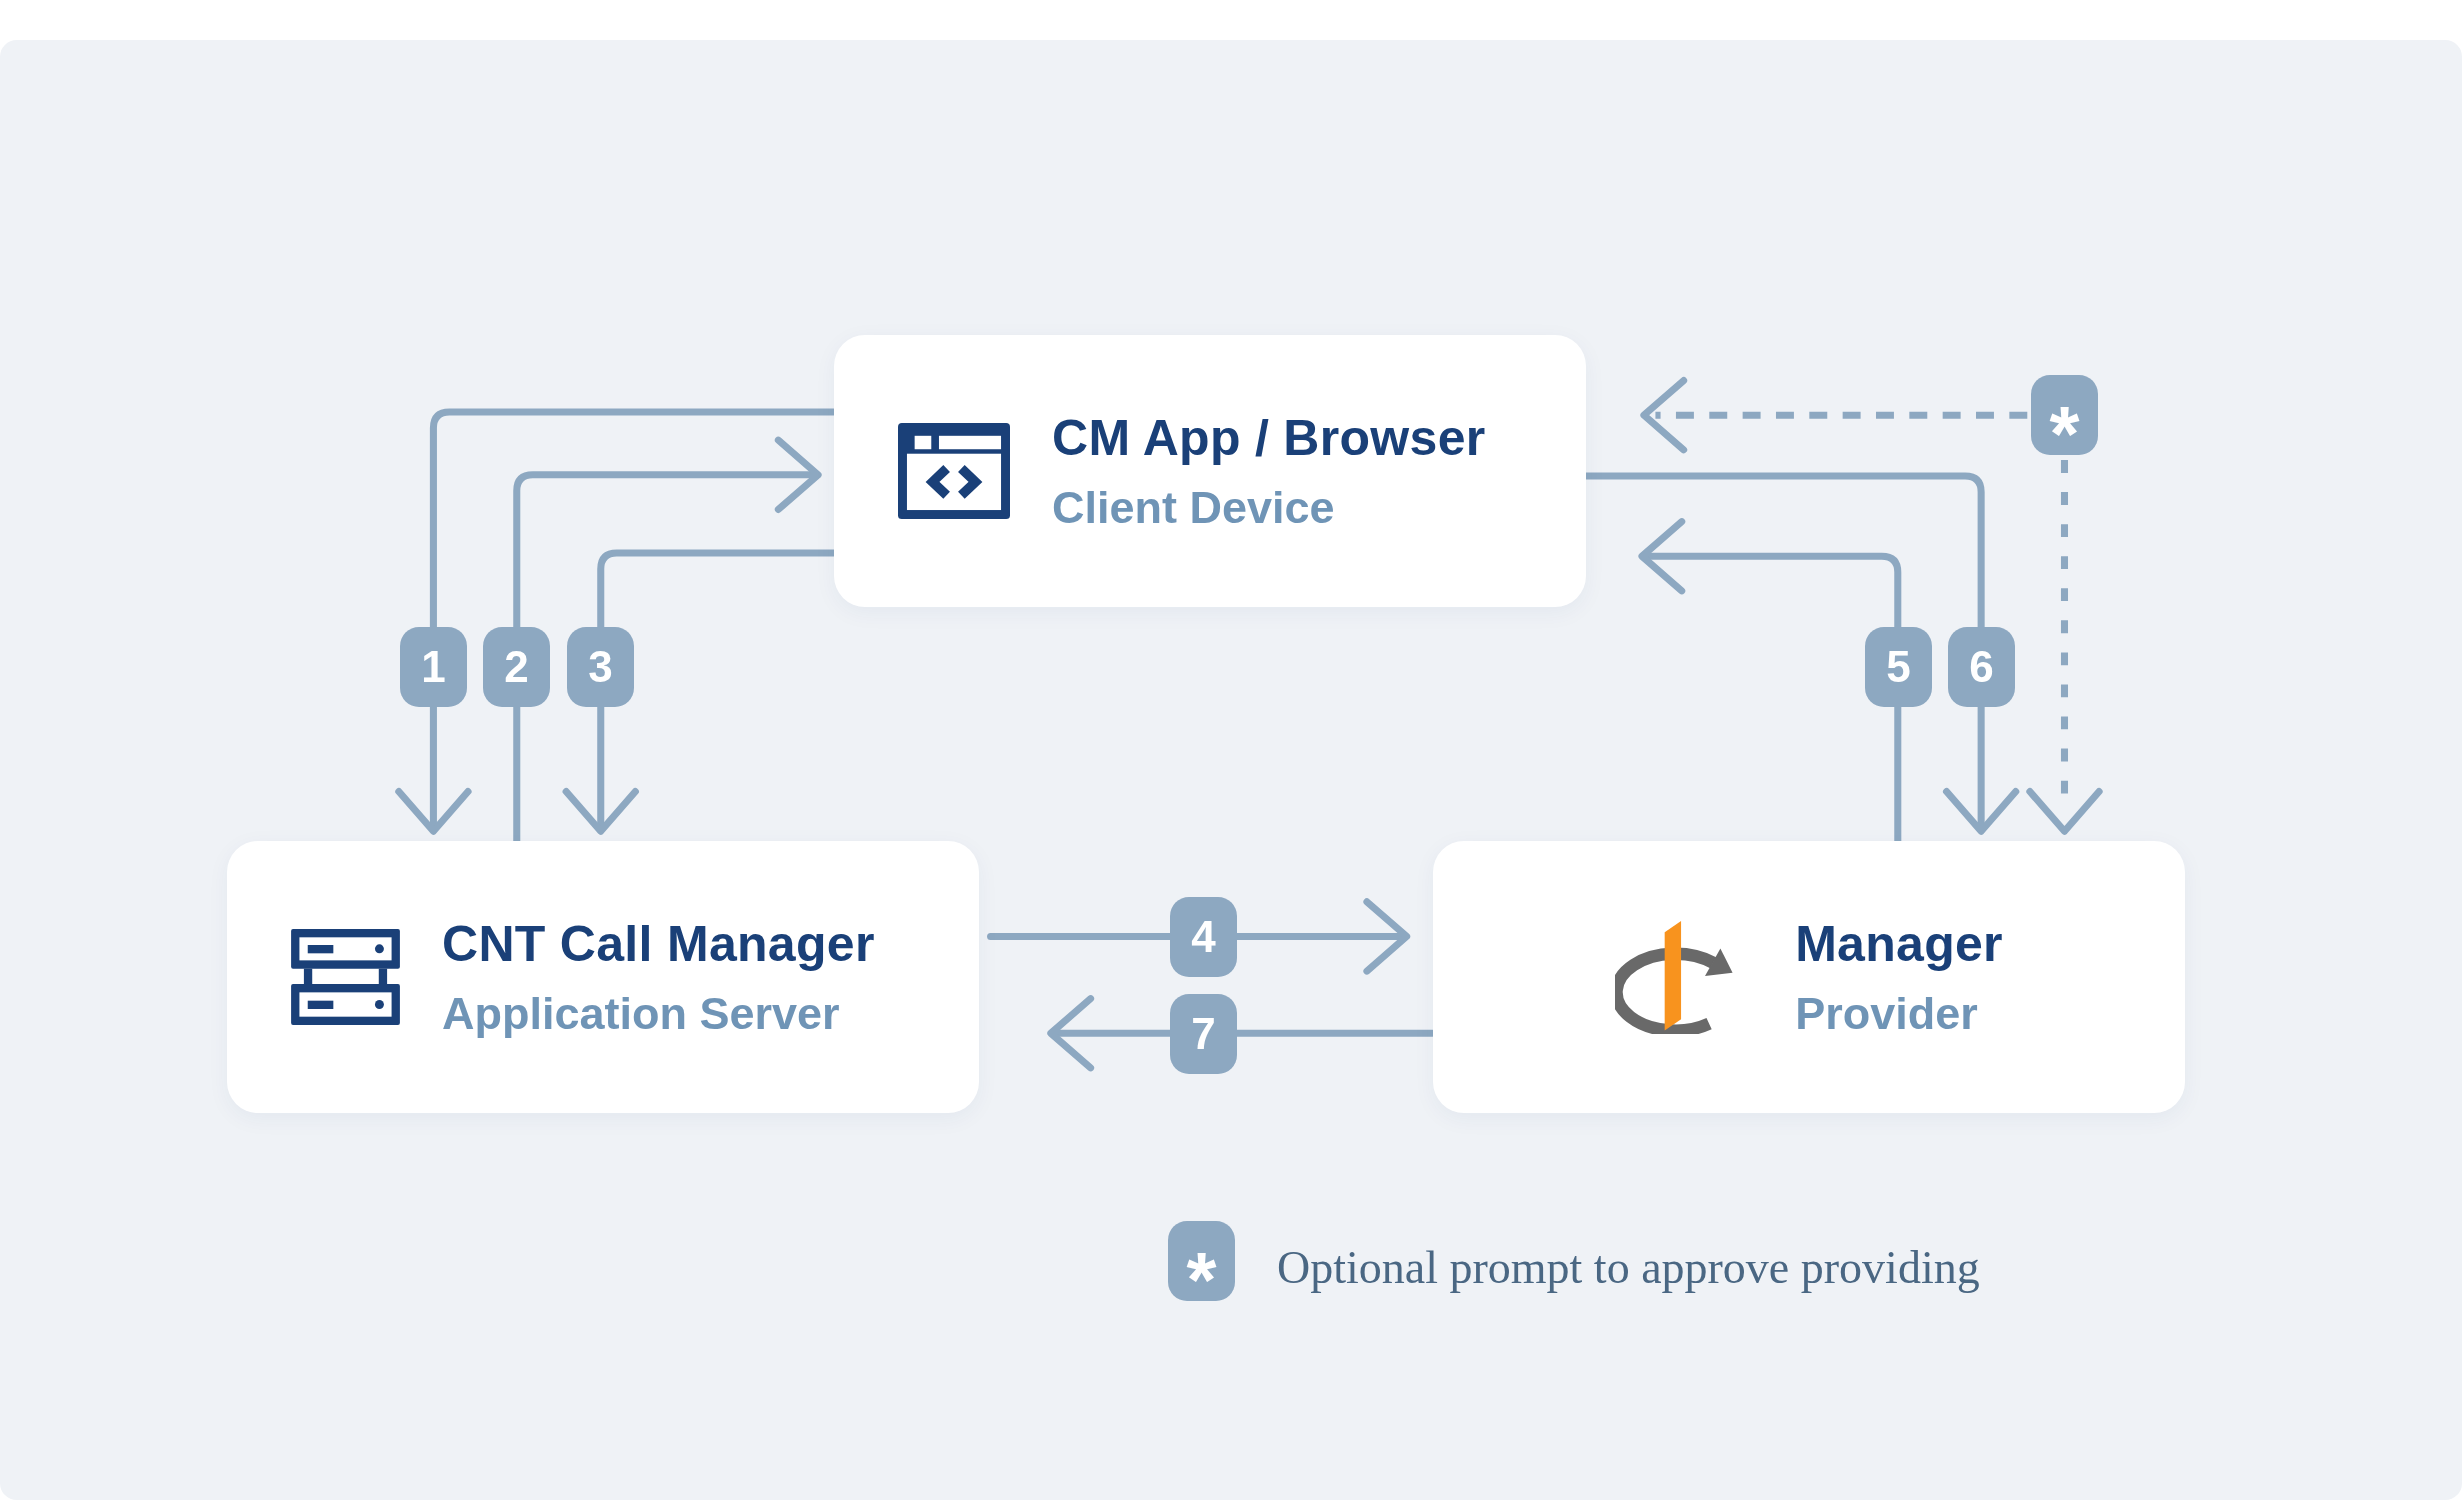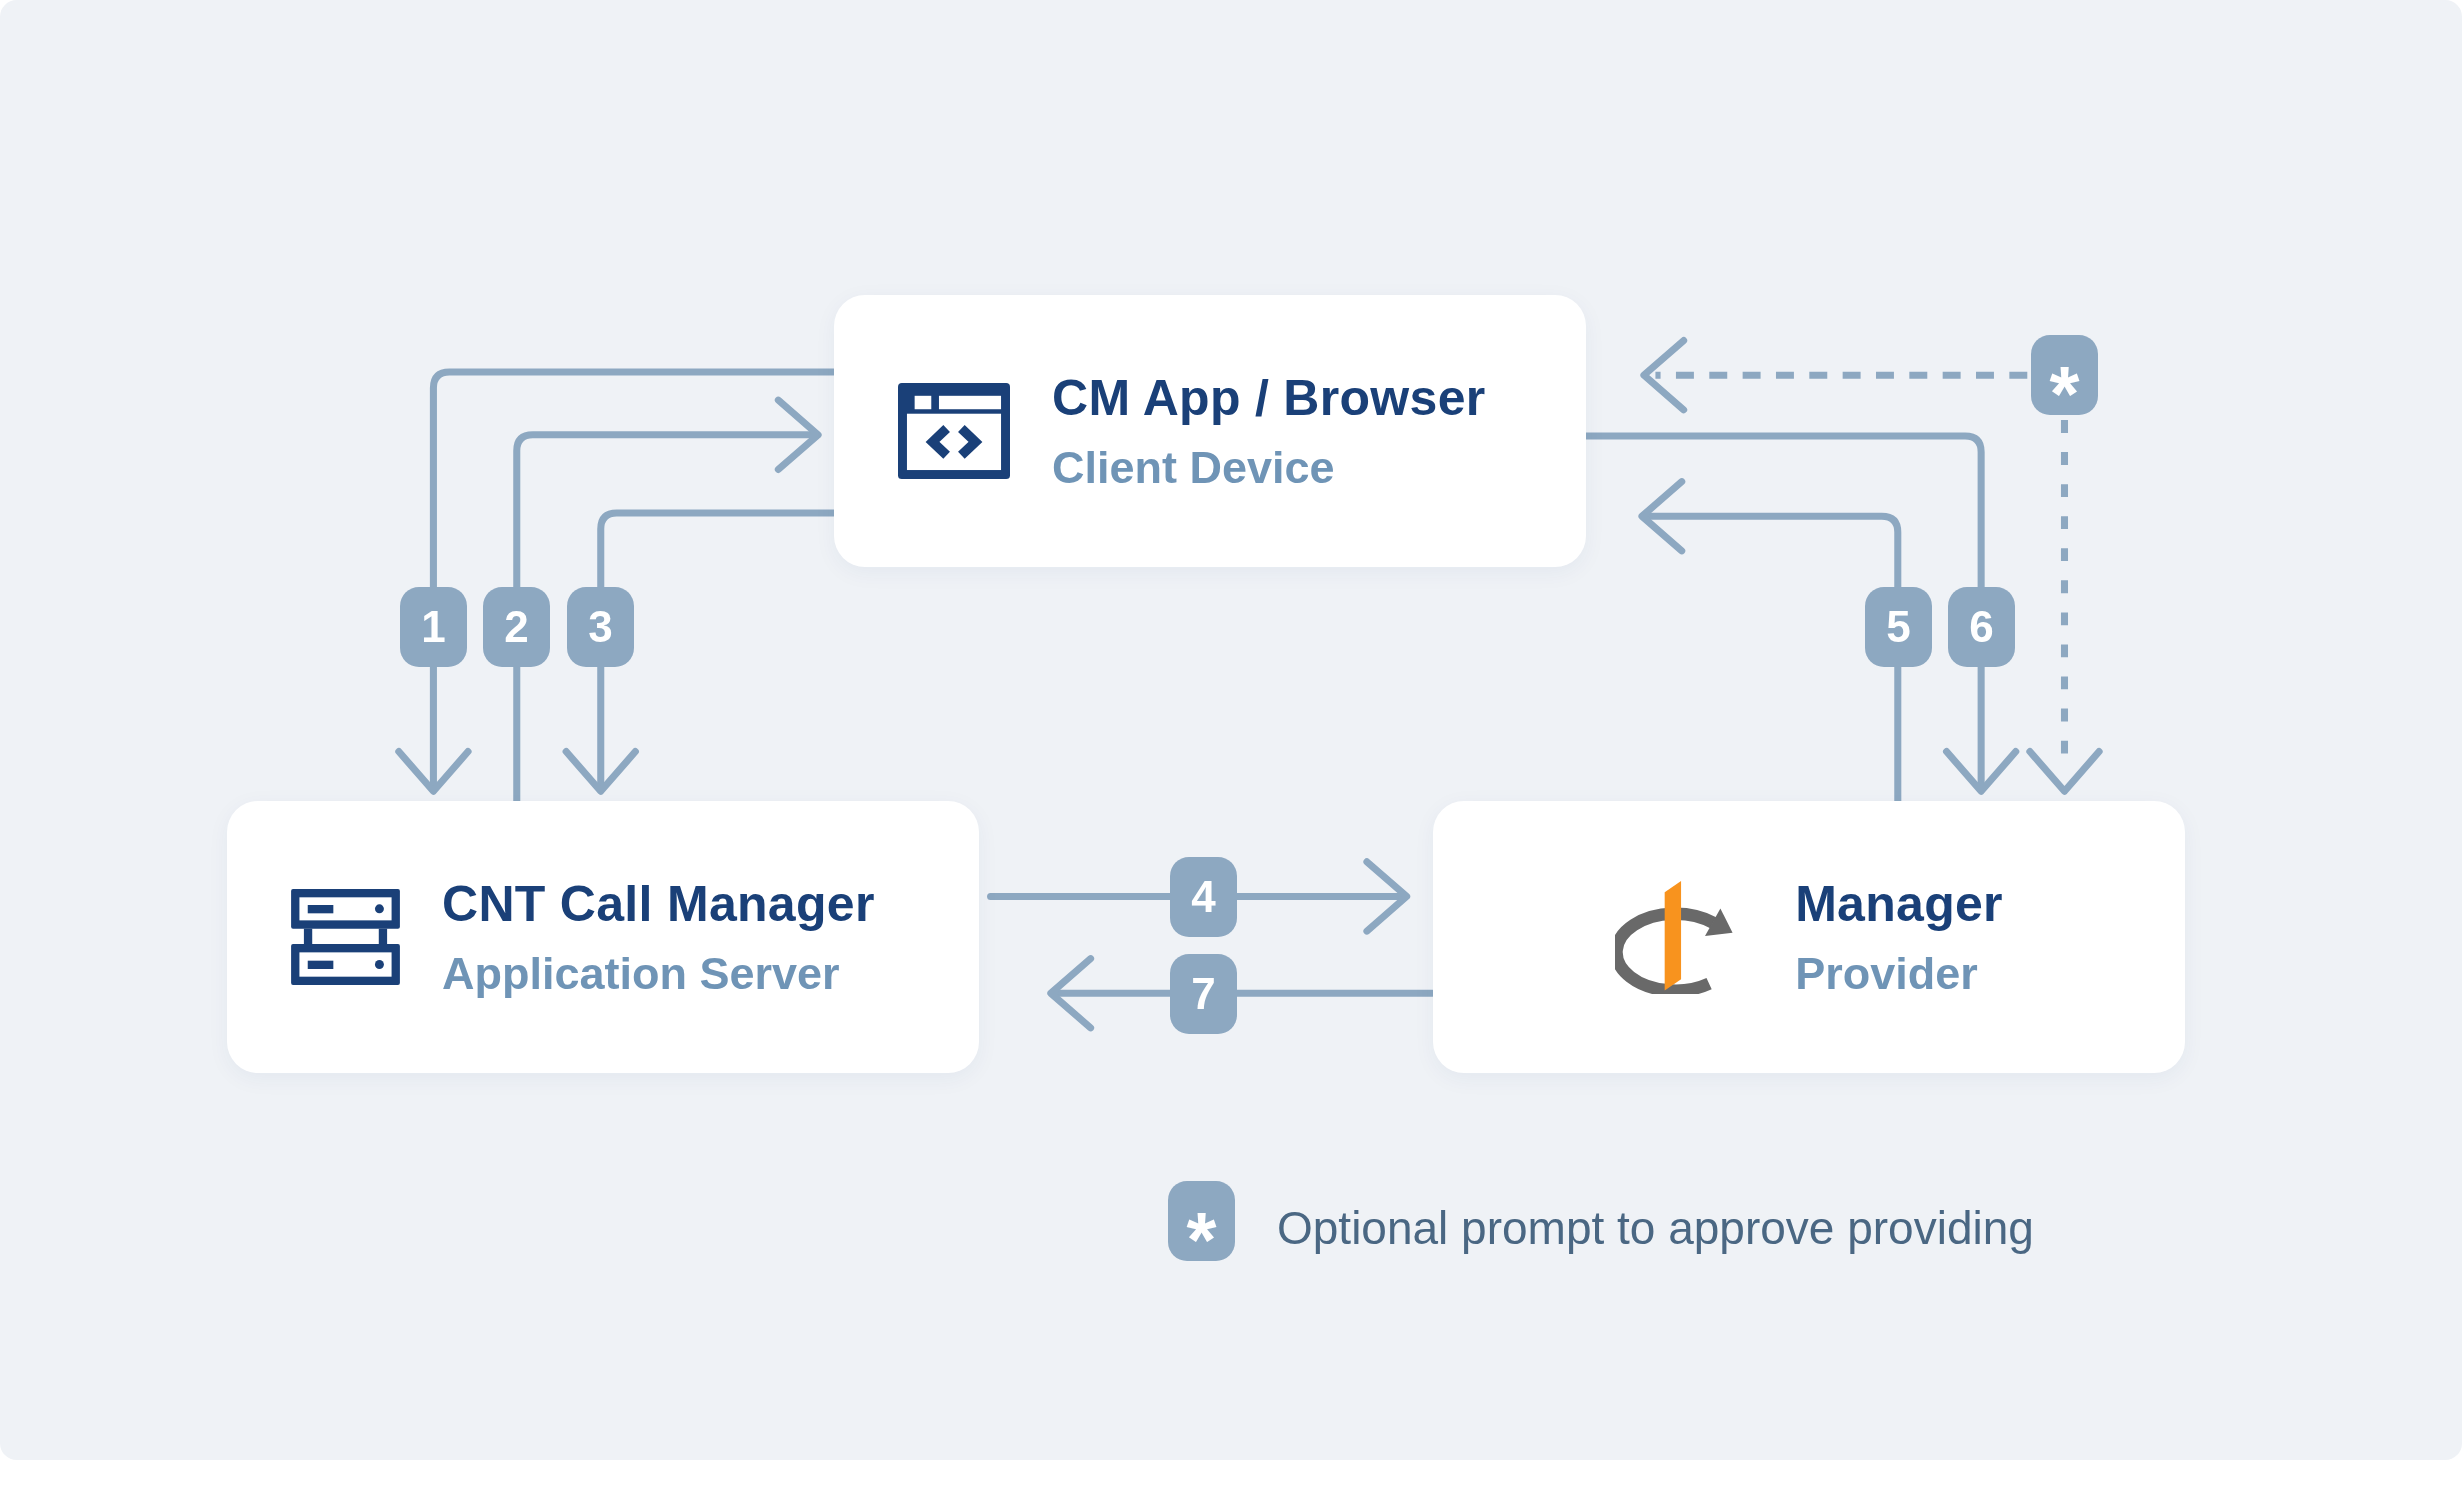--- a/index.html
+++ b/index.html
@@ -4,20 +4,21 @@
 <style>
   html,body{margin:0;padding:0;background:#ffffff;}
   *{box-sizing:border-box;}
   .canvas{
     position:relative;
     width:2462px;height:1460px;
     background:#eff2f6;
     border-radius:16.7px;
     overflow:hidden;
     font-family:"Liberation Sans", sans-serif;
+    margin-top:40px;
   }
   .lines-svg{position:absolute;left:0;top:0;width:2462px;height:1505px;}
   .node{
     position:absolute;
     width:752px;height:272px;
     background:#ffffff;
     border-radius:31px;
     box-shadow:0 5.1px 22px rgba(23,63,118,0.05);
     display:flex;align-items:center;
   }
@@ -54,21 +55,21 @@
   .badge-5{left:1865px;top:587px;}
   .badge-6{left:1948px;top:587px;}
   .badge-7{left:1170px;top:954px;}
   .badge-optional{left:2031px;top:335px;}
   .badge-footnote{left:1168px;top:1181px;}
   .footnote-text{
     position:absolute;left:1277px;top:1188px;
     font-size:46px;color:#4a6783;line-height:80px;
     width:962px;
   }
-  .footnote-text span{display:block;white-space:nowrap;}
+  .footnote-text span{display:block;white-space:nowrap;font-family:Liberation Serif, serif;}
 </style>
 </head>
 <body>
 
 <div class="canvas">
 
   <svg class="lines-svg" viewBox="0 0 3840 2347" xmlns="http://www.w3.org/2000/svg">
     <g stroke="#8da8c1" stroke-width="11" fill="none" stroke-linecap="round" stroke-linejoin="round">
 
       <g>

